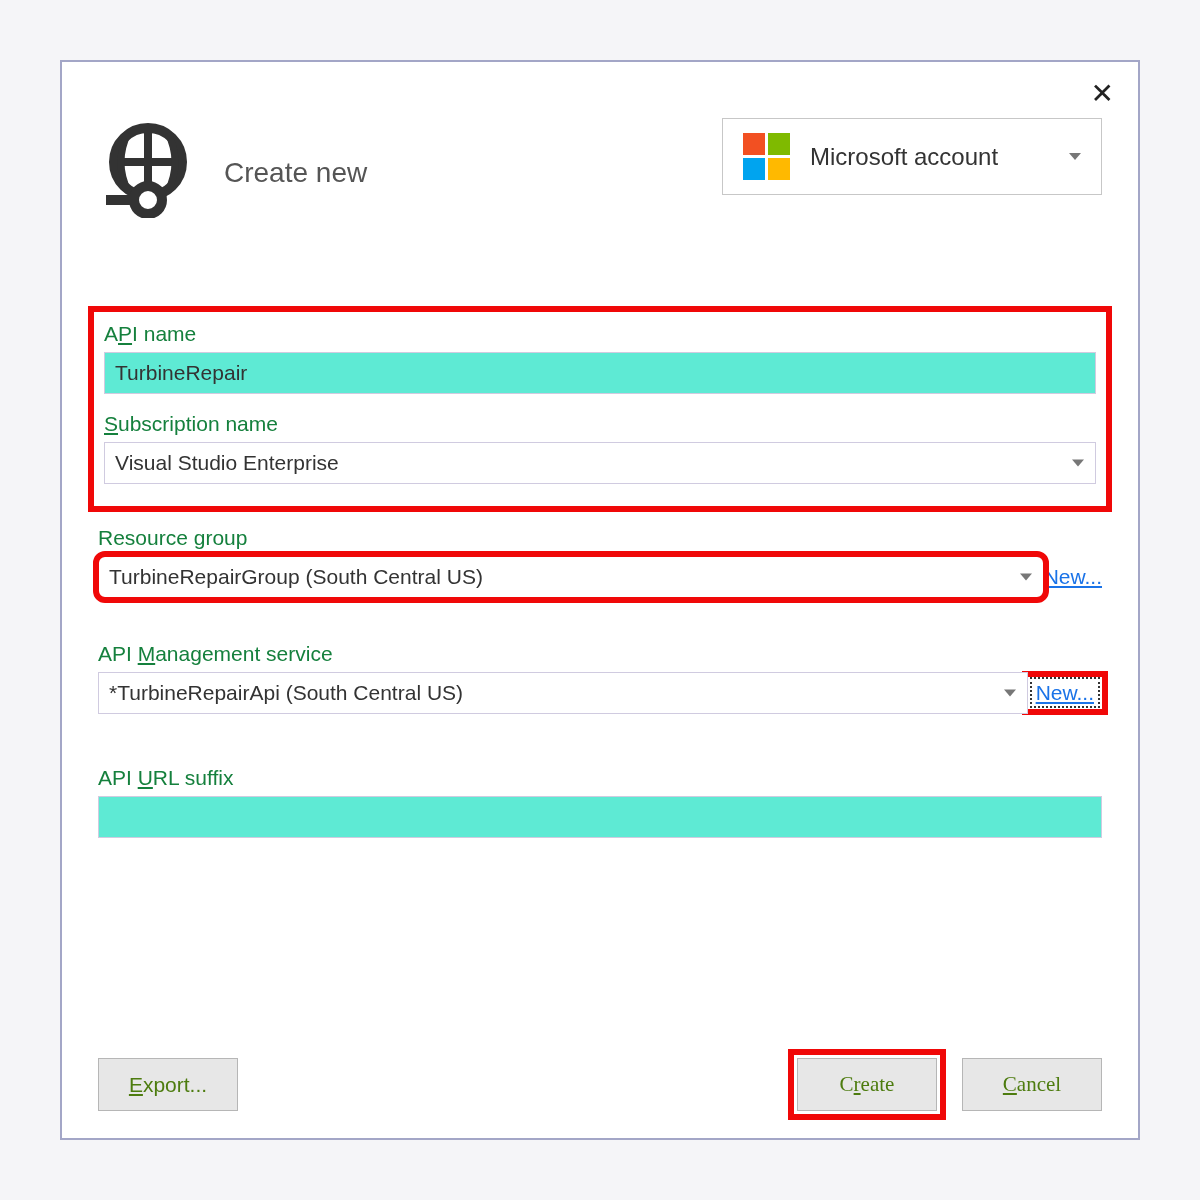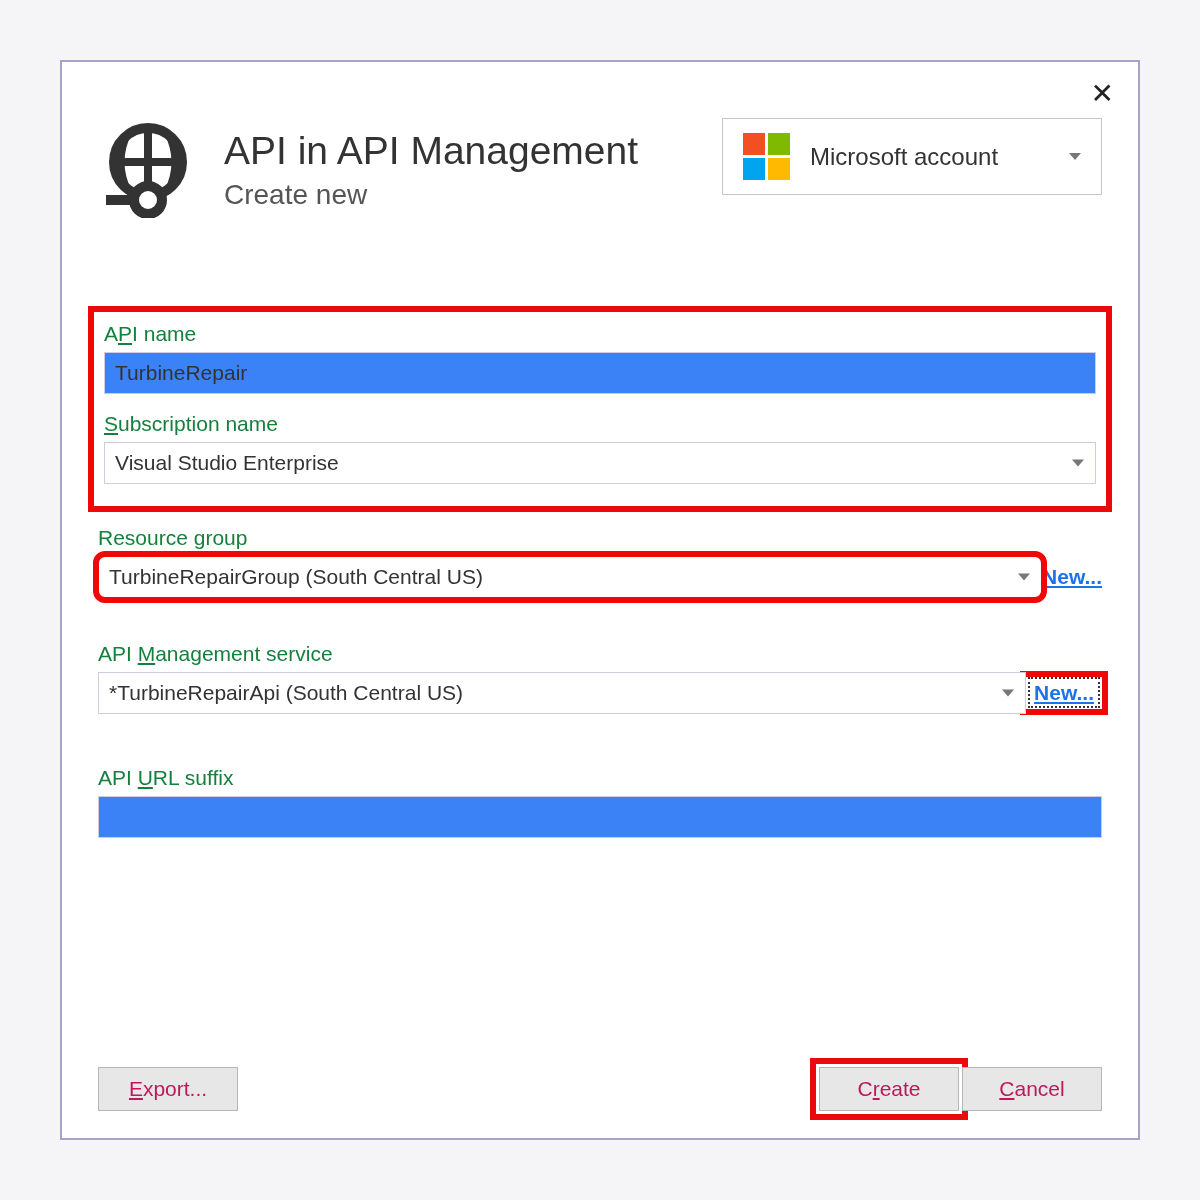--- a/index.html
+++ b/index.html
@@ -104,21 +104,21 @@
   .underline { text-decoration: underline; }
   .text-input {
     width: 100%;
     height: 42px;
     border: 1px solid #d0cbe0;
     padding: 4px 10px;
     font-size: 21px;
     font-family: inherit;
     font-weight: 300;
     color: #333;
-    background: #3b82f6;
+    background: #5eead4;
   }
   .combo-row { display: flex; align-items: center; }
   .combo {
     flex: 1;
     position: relative;
     border-radius: 7px;
   }
   .combo-input {
     width: 100%;
     height: 42px;
@@ -139,21 +139,21 @@
     border-left: 6px solid transparent;
     border-right: 6px solid transparent;
     border-top: 7px solid #777;
     pointer-events: none;
   }
   .new-link {
     font-size: 21px;
     color: #1a73e8;
     text-decoration: underline;
     cursor: pointer;
-    font-weight: 700;
+    font-weight: 400;
     white-space: nowrap;
   }
   .hl-red-thick { outline: 6px solid #f00808; outline-offset: -1px; }
   .hl-red-group {
     outline: 6px solid #f00808;
     padding: 10px 10px 4px 10px;
     margin-left: -4px;
     margin-right: -4px;
   }
   .hl-red-box {
@@ -168,32 +168,32 @@
   .button-row {
     position: absolute;
     bottom: 24px;
     left: 36px;
     right: 36px;
     display: flex;
     justify-content: space-between;
     align-items: center;
   }
   .btn {
-    height: 44px;
+    height: 53px;
     min-width: 140px;
     padding: 0 6px;
     border: 1px solid #b6b6b6;
     background: #e7e7e7;
     font-size: 21px;
     font-family: inherit;
     font-weight: 300;
-    color: #be185d;
-    cursor: pointer;
-  }
-  .btn-group-right { display: flex; align-items: center; }
+    color: #4d7c0f;
+    cursor: pointer;
+  }
+  .btn-group-right { display: flex; gap: 22px; align-items: center; font-family: Liberation Serif, serif; }
   .btn-create-wrap { outline: 6px solid #f00808; padding: 3px; }
 </style>
 </head>
 <body>
 
 <div class="dialog-wrapper">
   <div class="dialog">
 
     <div class="close-x">✕</div>
 
@@ -204,21 +204,20 @@
             <circle cx="50" cy="44" r="34" fill="none" stroke="#333" stroke-width="10"></circle>
             <path d="M16 44 H84" stroke="#333" stroke-width="8"></path>
             <path d="M50 10 V78" stroke="#333" stroke-width="8"></path>
             <path d="M30 15 Q16 44 30 73" fill="none" stroke="#333" stroke-width="7"></path>
             <path d="M70 15 Q84 44 70 73" fill="none" stroke="#333" stroke-width="7"></path>
             <circle cx="50" cy="82" r="14" fill="#fff" stroke="#333" stroke-width="10"></circle>
             <path d="M8 82 H36" stroke="#333" stroke-width="10"></path>
           </svg>
         </span>
         <div class="title-text">
-          <h1>API in API Management</h1>
           <div class="subtitle">Create new</div>
         </div>
       </div>
 
       <div class="account-dropdown">
         <div class="account-left">
           <div class="ms-logo">
             <div class="ms-red"></div>
               <div class="ms-green"></div>
             <div class="ms-blue"></div>

